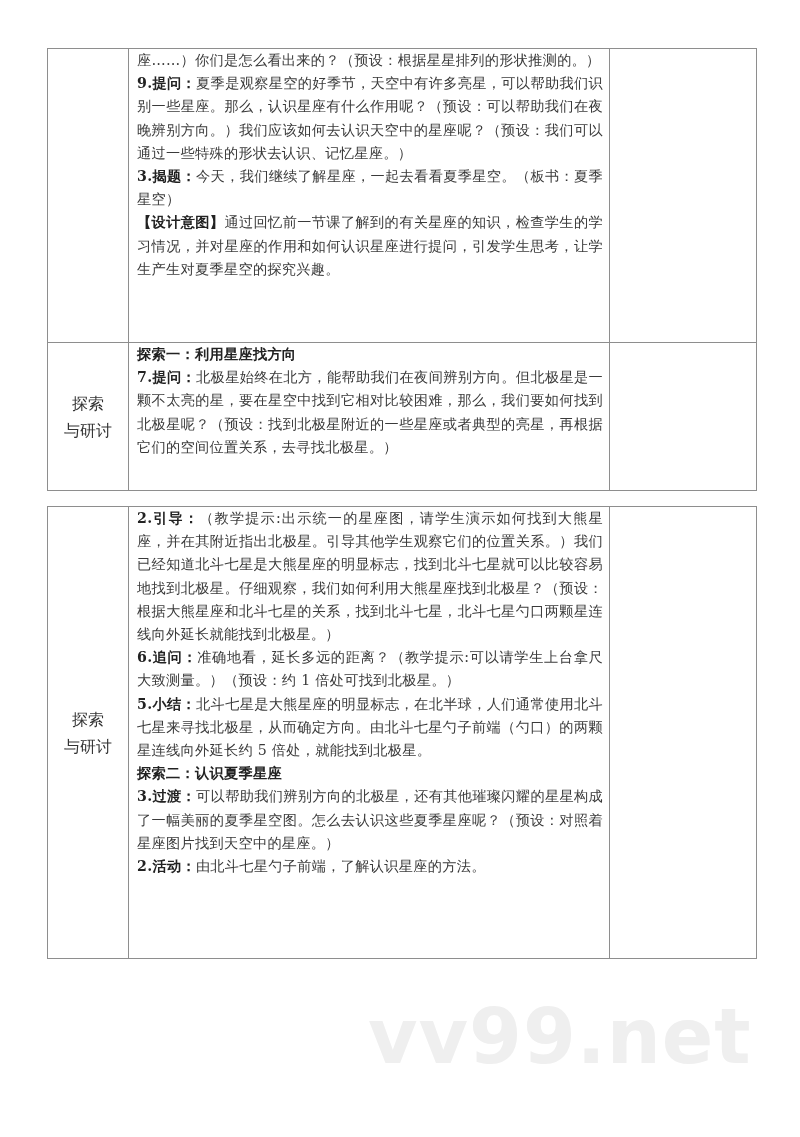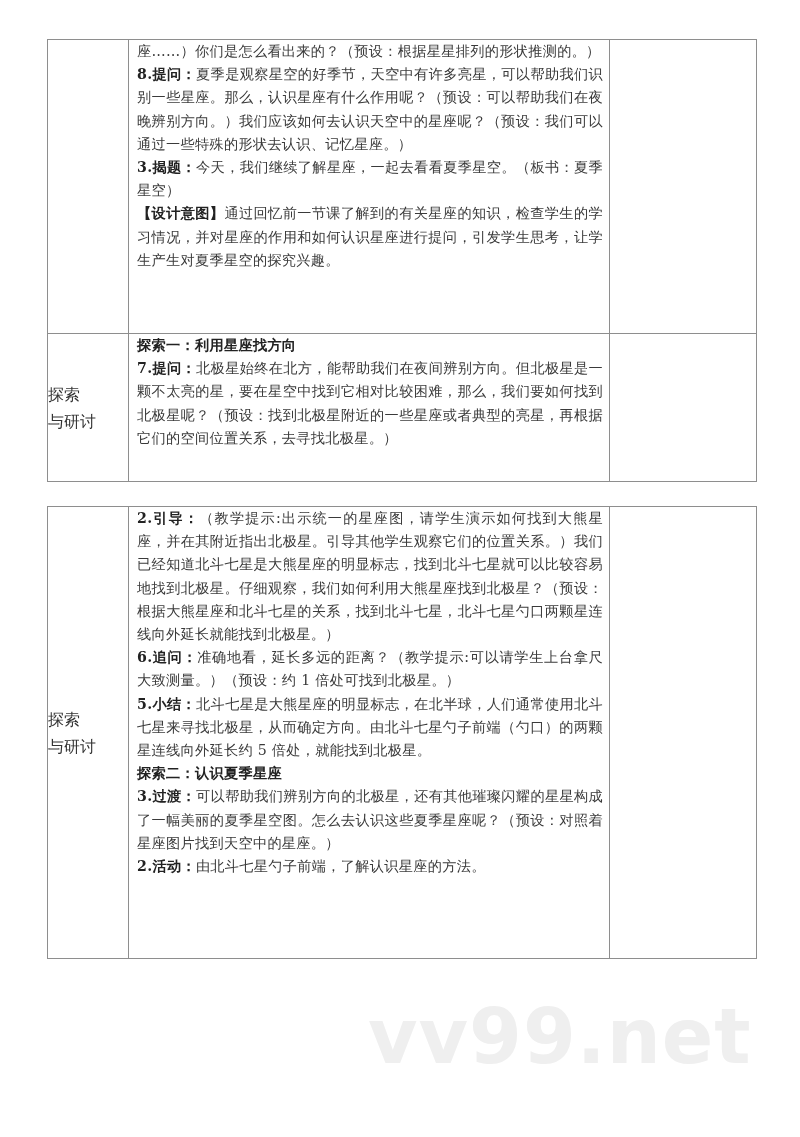--- a/index.html
+++ b/index.html
@@ -3,41 +3,41 @@
 <meta charset="utf-8">
 <style>
   html, body { margin: 0; padding: 0; background: #ffffff; }
   body { width: 800px; height: 1137px; position: relative; overflow: hidden;
          font-family: "DejaVu Serif", "Liberation Serif", serif; color: #3a3a3a; }
   .tbl { position: absolute; left: 47px; width: 694px; border-collapse: collapse; table-layout: fixed; }
   .tbl td { border: 1.5px solid #8e8e8e; vertical-align: top; padding: 0; }
   .c1 { width: 80px; }
   .c2 { width: 466px; }
   .c3 { width: 146px; }
-  .label { text-align: left; vertical-align: middle !important; font-family: "DejaVu Sans", "Liberation Sans", sans-serif;
+  .label { text-align: center; vertical-align: middle !important; font-family: "DejaVu Sans", "Liberation Sans", sans-serif;
            font-size: 16px; line-height: 27px; color: #333; }
   .content { padding: 0 6px 0 8px !important; font-size: 14.2px; line-height: 23.2px; letter-spacing: 0.3px; text-align: justify; }
   .content p { margin: 0; }
   .b { font-weight: bold; color: #222; }
   .wm { position: absolute; left: 368px; top: 992px; font-family: "DejaVu Sans", "Liberation Sans", sans-serif;
         font-weight: bold; font-size: 76px; color: #efefef; letter-spacing: 1px; }
 </style>
 </head>
 <body>
 
-<table class="tbl" style="top:39px;">
+<table class="tbl" style="top:48px;">
   <tbody>
       <tr style="height:294px;">
     <td class="c1 label">
       <div></div>
       <div></div>
     </td>
     <td class="c2 content">
       <p><span class="b"></span><span>座……）你们是怎么看出来的？（预设：根据星星排列的形状推测的。）</span></p>
-      <p><span class="b">8.提问：</span><span>夏季是观察星空的好季节，天空中有许多亮星，可以帮助我们识别一些星座。那么，认识星座有什么作用呢？（预设：可以帮助我们在夜晚辨别方向。）我们应该如何去认识天空中的星座呢？（预设：我们可以通过一些特殊的形状去认识、记忆星座。）</span></p>
+      <p><span class="b">9.提问：</span><span>夏季是观察星空的好季节，天空中有许多亮星，可以帮助我们识别一些星座。那么，认识星座有什么作用呢？（预设：可以帮助我们在夜晚辨别方向。）我们应该如何去认识天空中的星座呢？（预设：我们可以通过一些特殊的形状去认识、记忆星座。）</span></p>
       <p><span class="b">3.揭题：</span><span>今天，我们继续了解星座，一起去看看夏季星空。（板书：夏季星空）</span></p>
       <p><span class="b">【设计意图】</span><span>通过回忆前一节课了解到的有关星座的知识，检查学生的学习情况，并对星座的作用和如何认识星座进行提问，引发学生思考，让学生产生对夏季星空的探究兴趣。</span></p>
     </td>
     <td class="c3"></td>
   </tr>
   <tr style="height:148px;">
     <td class="c1 label">
       <div>探索</div>
       <div>与研讨</div>
     </td>

